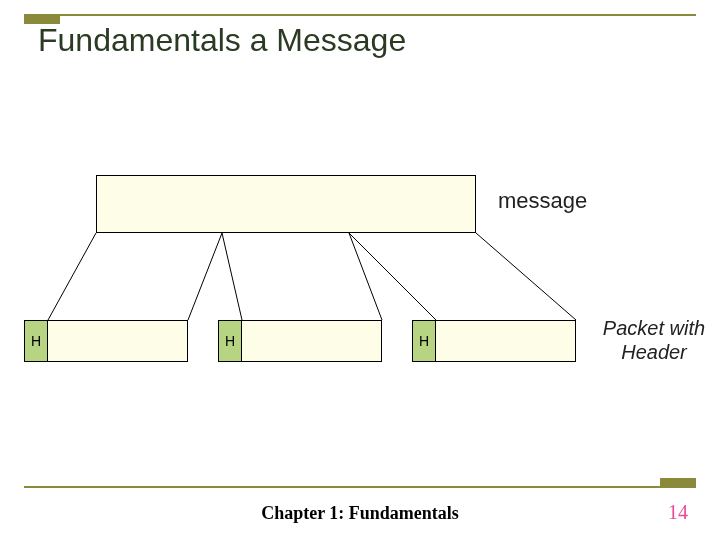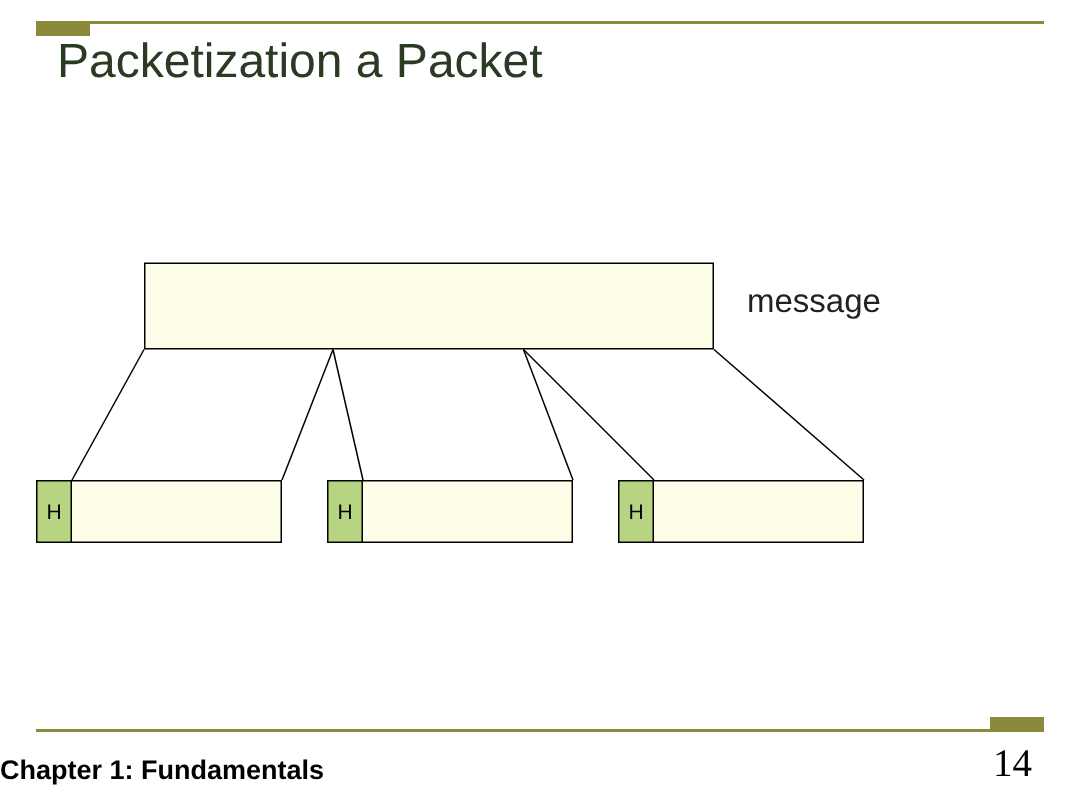--- a/index.html
+++ b/index.html
@@ -117,48 +117,49 @@
     font-size: 20px;
     font-style: italic;
     color: #222;
     text-align: center;
     line-height: 1.2;
   }
   .footer {
     position: absolute;
     left: 0; right: 0;
     bottom: 16px;
-    font-family: Liberation Sans, sans-serif;
+    text-align: center;
+    font-family: Liberation Serif, serif;
     font-weight: bold;
     font-size: 18px;
   }
   .page-num {
     position: absolute;
     right: 32px;
     bottom: 16px;
     font-family: "Times New Roman", serif;
-    font-size: 26px;
-    color: #000000;
+    font-size: 20px;
+    color: #ec4899;
   }
   svg.connectors {
     position: absolute;
     left: 0; top: 0;
     width: 720px; height: 540px;
     pointer-events: none;
   }
 </style>
 </head>
 <body>
 
 <div class="slide">
 
   <div class="rule-top"></div>
   <div class="rule-top-accent"></div>
 
-  <div class="title">Packetization a Packet</div>
+  <div class="title">Fundamentals a Message</div>
 
   <div class="message-box"></div>
   <div class="message-label">message</div>
 
   <svg class="connectors">
     <line x1="96" y1="233" x2="48" y2="320" stroke="#000" stroke-width="1"></line>
     <line x1="222" y1="233" x2="188" y2="320" stroke="#000" stroke-width="1"></line>
     <line x1="222" y1="233" x2="242" y2="320" stroke="#000" stroke-width="1"></line>
     <line x1="349" y1="233" x2="382" y2="320" stroke="#000" stroke-width="1"></line>
     <line x1="349" y1="233" x2="436" y2="320" stroke="#000" stroke-width="1"></line>
@@ -177,20 +178,24 @@
       </div>
     <div class="body"></div>
   </div>
   <div class="packet p3">
     <div class="hbox">
         <span>H</span>
       </div>
     <div class="body"></div>
   </div>
 
+  <div class="packet-label">
+    <span>Packet with</span><br>
+    <span>Header</span>
+  </div>
 
   <div class="rule-bottom"></div>
   <div class="rule-bottom-accent"></div>
 
   <div class="footer">Chapter 1: Fundamentals</div>
   <div class="page-num">14</div>
 
 </div>
 
 </body></html>

